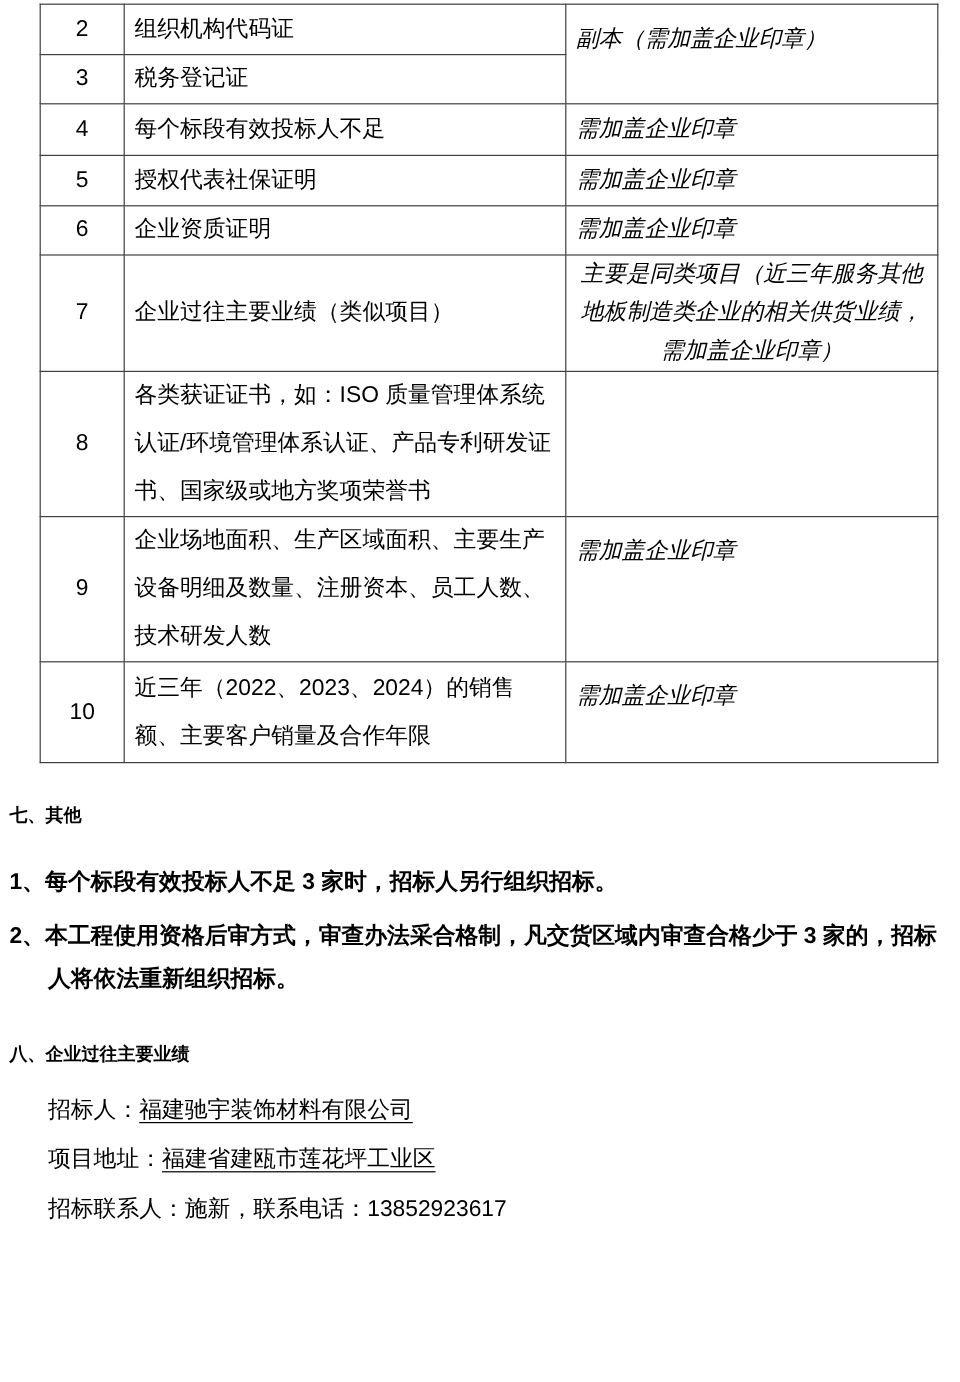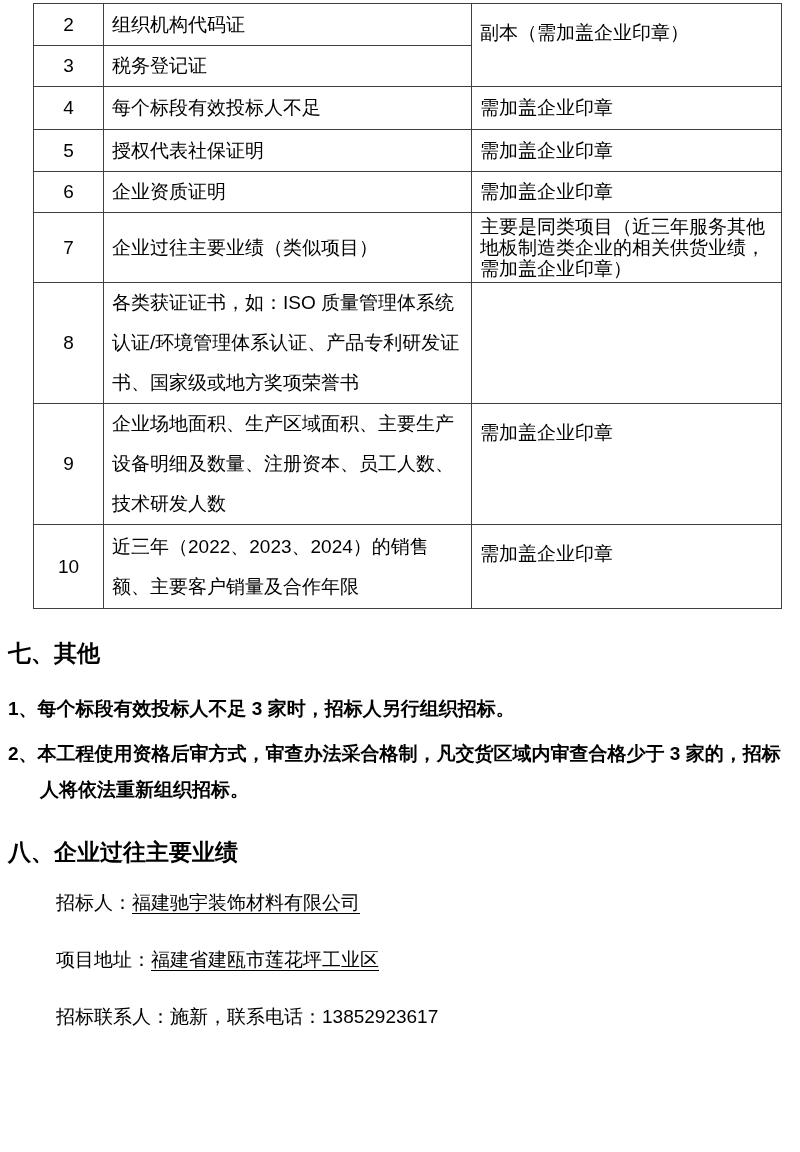--- a/index.html
+++ b/index.html
@@ -19,49 +19,49 @@
   }
   table.doc-table td {
     border: 1.5px solid #3f3f3f;
     font-size: 19px; line-height: 40px;
     padding: 0 8px; vertical-align: middle;
     overflow: hidden;
   }
   td.c-num  { text-align: center; padding: 0 2px; }
   td.c-name { padding-left: 9px; }
   td.c-remark {
-    font-size: 15px; line-height: 21px; padding-left: 8px; padding-right: 10px;
+    font-size: 15px; line-height: 21px; padding-left: 8px; padding-right: 10px; font-style: italic;
   }
   td.c-remark.top { vertical-align: top; padding-top: 9px; }
-  td.c-remark.two-line { line-height: 21px; }
+  td.c-remark.two-line { line-height: 32px; text-align: center; }
   tr.h42  { height: 42px; }
   tr.h40  { height: 40px; }
   tr.h43  { height: 43px; }
   tr.h70  { height: 70px; }
   tr.h120 { height: 120px; }
   tr.h115 { height: 115px; }
   tr.h84  { height: 84px; }
 
   
   .content { margin: 0 12px 0 8px; font-size: 19px; }
   .step3 { margin: 16px 0 0 0; line-height: 30px; }
   .step3 .prefix { font-weight: bold; }
   h2.sec {
-    font-size: 23px; font-weight: bold;
+    font-size: 15px; font-weight: bold;
     margin: 30px 0 0 0; line-height: 28px;
   }
   .items p {
     margin: 9px 0 0 0; line-height: 36px;
     padding-left: 32px; text-indent: -32px;
     max-width: 780px;
     font-weight: bold;
   }
   .items p:first-child { margin-top: 24px; }
   .contacts { margin: 12px 0 0 32px; }
-  .contacts p { margin: 16px; line-height: 41px; }
+  .contacts p { margin: 0; line-height: 41px; }
   .ul { text-decoration: underline; text-underline-offset: 4px; }
 </style>
 </head>
 <body>
 
 <div class="page">
 
   <table class="doc-table">
     <colgroup>
       <col style="width:70px">

